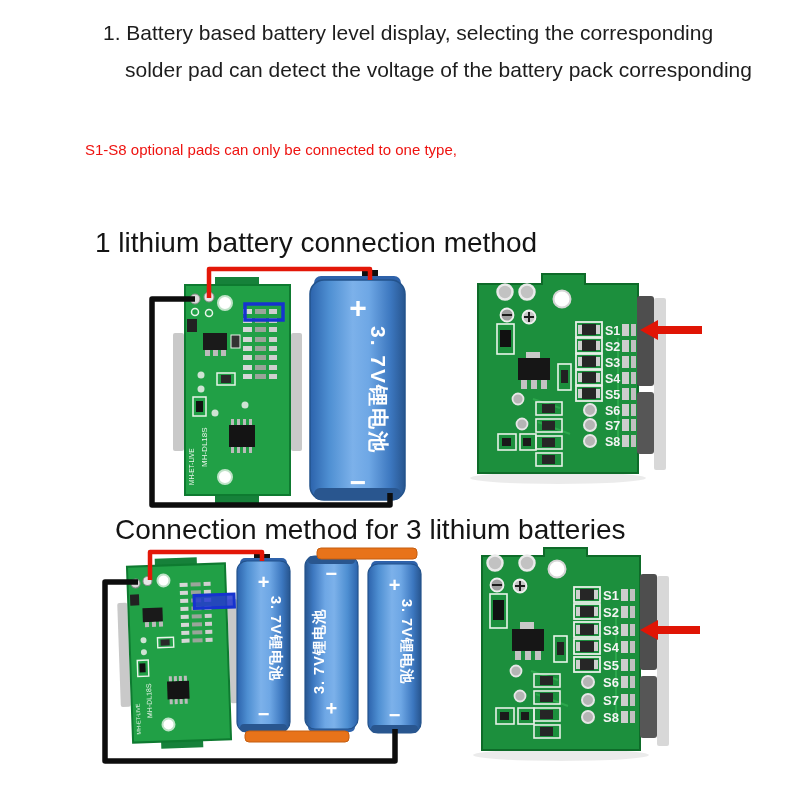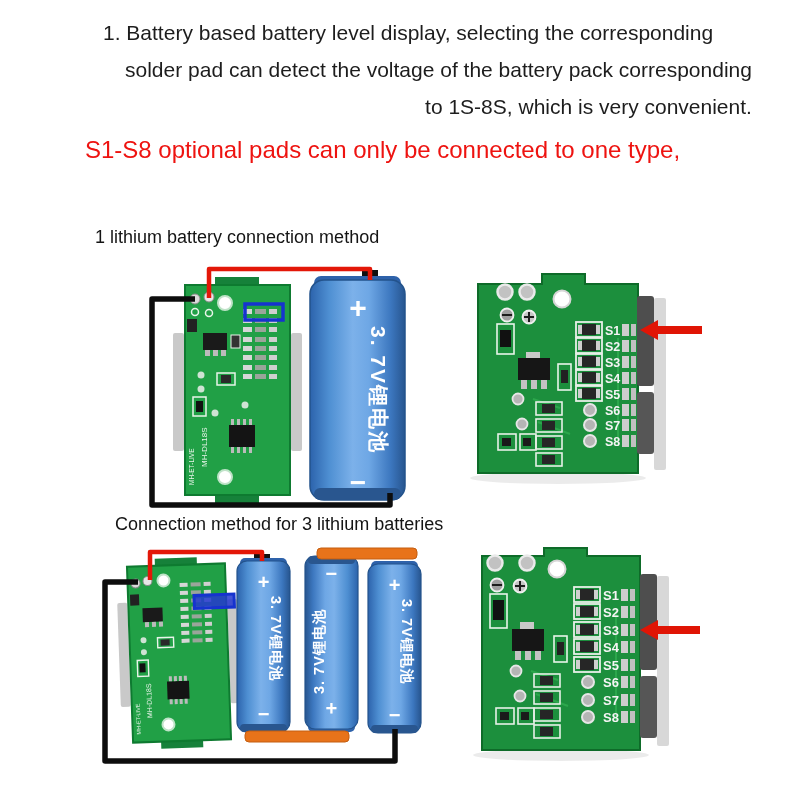--- a/index.html
+++ b/index.html
@@ -1,40 +1,39 @@
 <!DOCTYPE html>
 <html><head>
 <meta charset="utf-8">
 <style>
   html,body{margin:0;padding:0;background:#fff;}
   .page{position:relative;width:800px;height:800px;background:#ffffff;overflow:hidden;
         font-family:"Liberation Sans", sans-serif;border-radius:19px;}
   .intro{position:absolute;left:103px;top:14px;font-size:21px;line-height:37px;color:#1d1d1d;}
   .intro .wrapline{padding-left:22px;text-align:right;}
-  .warning{position:absolute;left:85px;top:133px;font-size:24px;line-height:33px;color:#ee1310;}
-  .sec-title{position:absolute;font-size:18px;color:#141414;font-weight:500;}
+  .warning{position:absolute;left:85px;top:133px;font-size:15px;line-height:33px;color:#ee1310;}
+  .sec-title{position:absolute;font-size:28px;color:#141414;font-weight:500;}
   #sec1{left:95px;top:227px;}
   #sec2{left:115px;top:514px;}
   svg{position:absolute;display:block;}
   #fig1{left:140px;top:262px;}
   #fig2{left:95px;top:545px;}
   text{font-family:"Liberation Sans", sans-serif;}
   .padlbl{font-weight:bold;fill:#f4f4f4;}
   .silk{fill:#e9f4ea;}
   .batxt{fill:#ffffff;font-weight:bold;}
 </style>
 </head>
 <body>
 
 <div class="page">
 
   <div class="intro">
     <div>1. Battery based battery level display, selecting the corresponding</div>
     <div class="wrapline">solder pad can detect the voltage of the battery pack corresponding</div>
-    <div class="wrapline">to 1S-8S, which is very convenient.</div>
   </div>
 
   <div class="warning">
     <div>S1-S8 optional pads can only be connected to one type,</div>
   </div>
 
   <div class="sec-title" id="sec1">1 lithium battery connection method</div>
   <div class="sec-title" id="sec2">Connection method for 3 lithium batteries</div>
 
   <svg id="fig1" width="660" height="256" viewBox="0 0 660 256">

